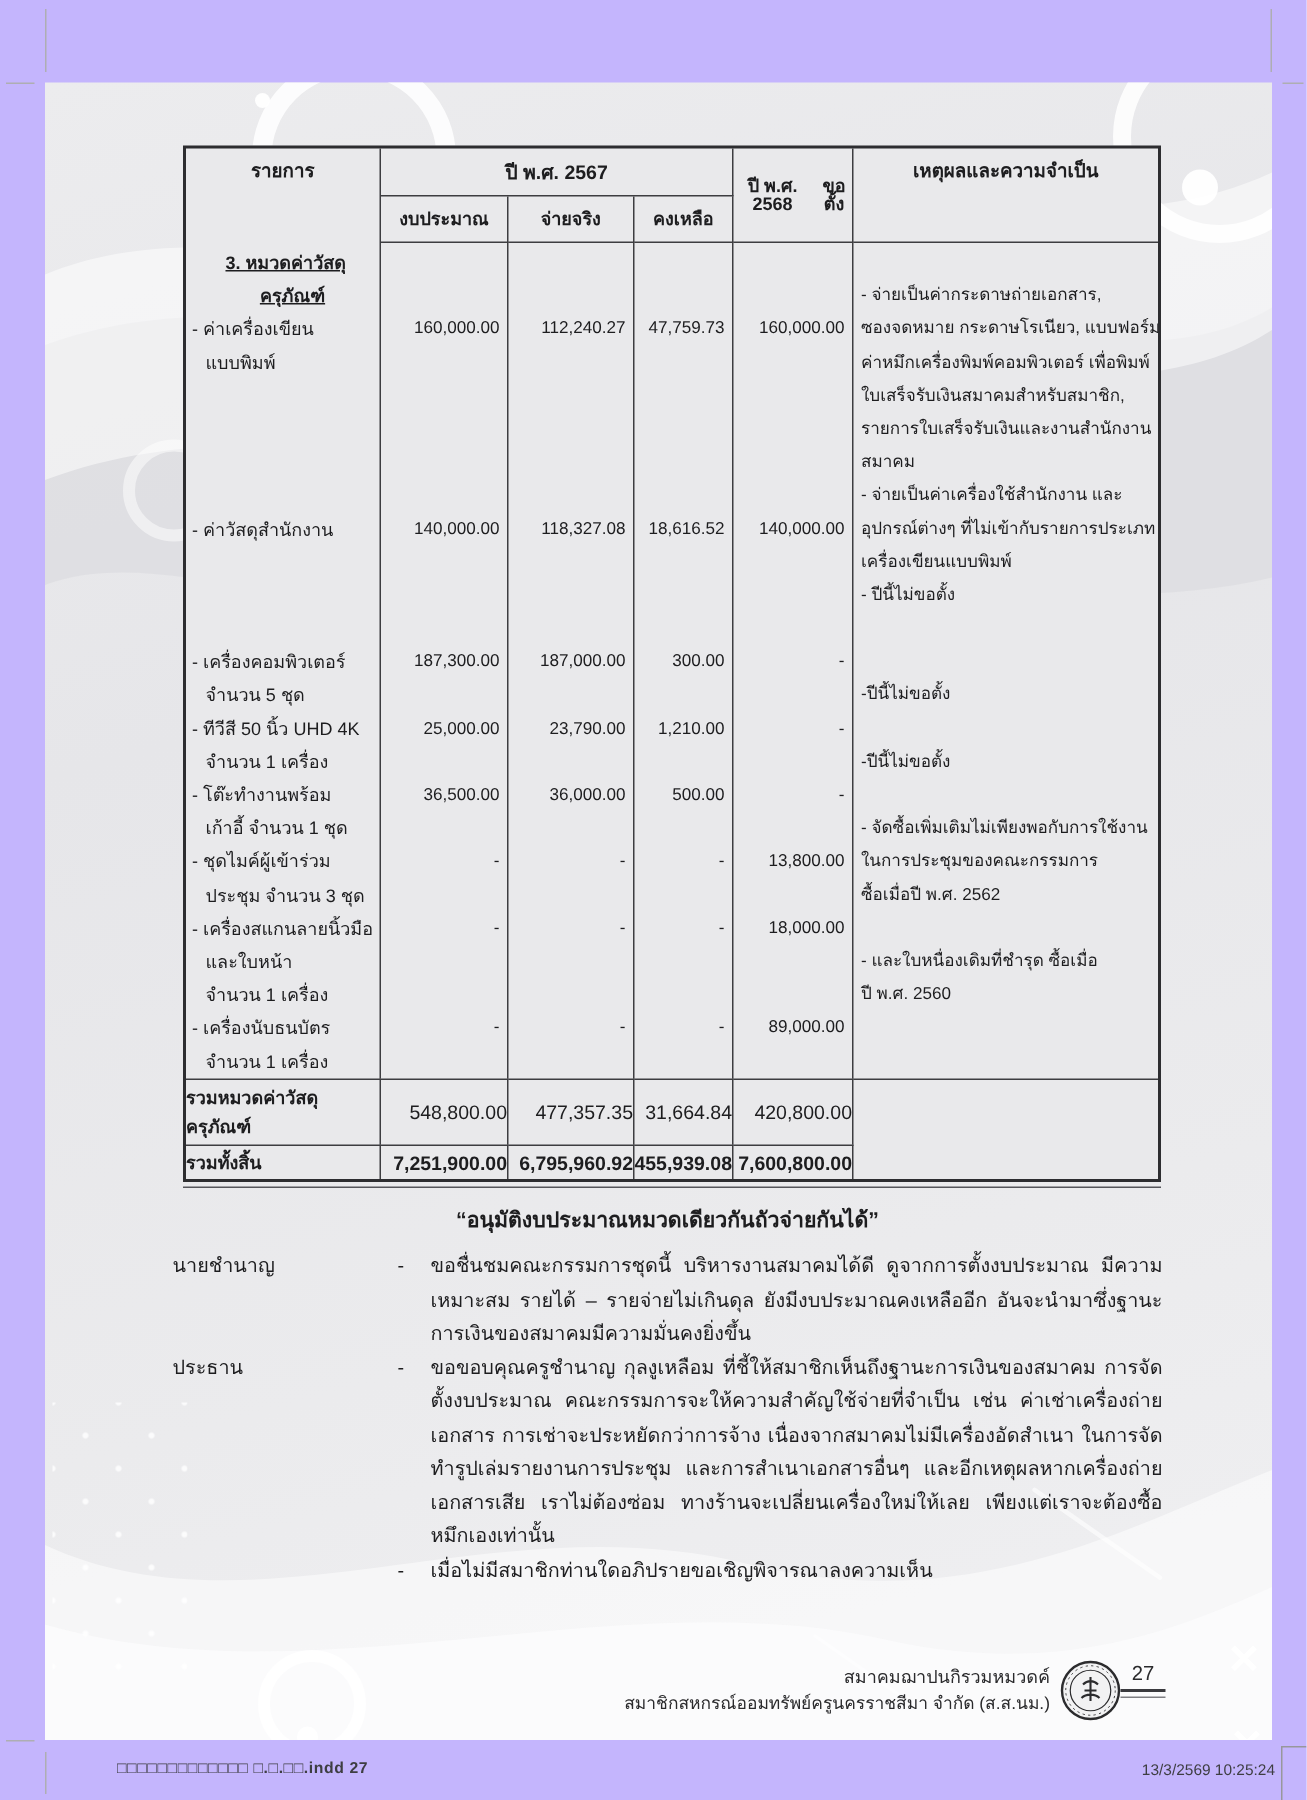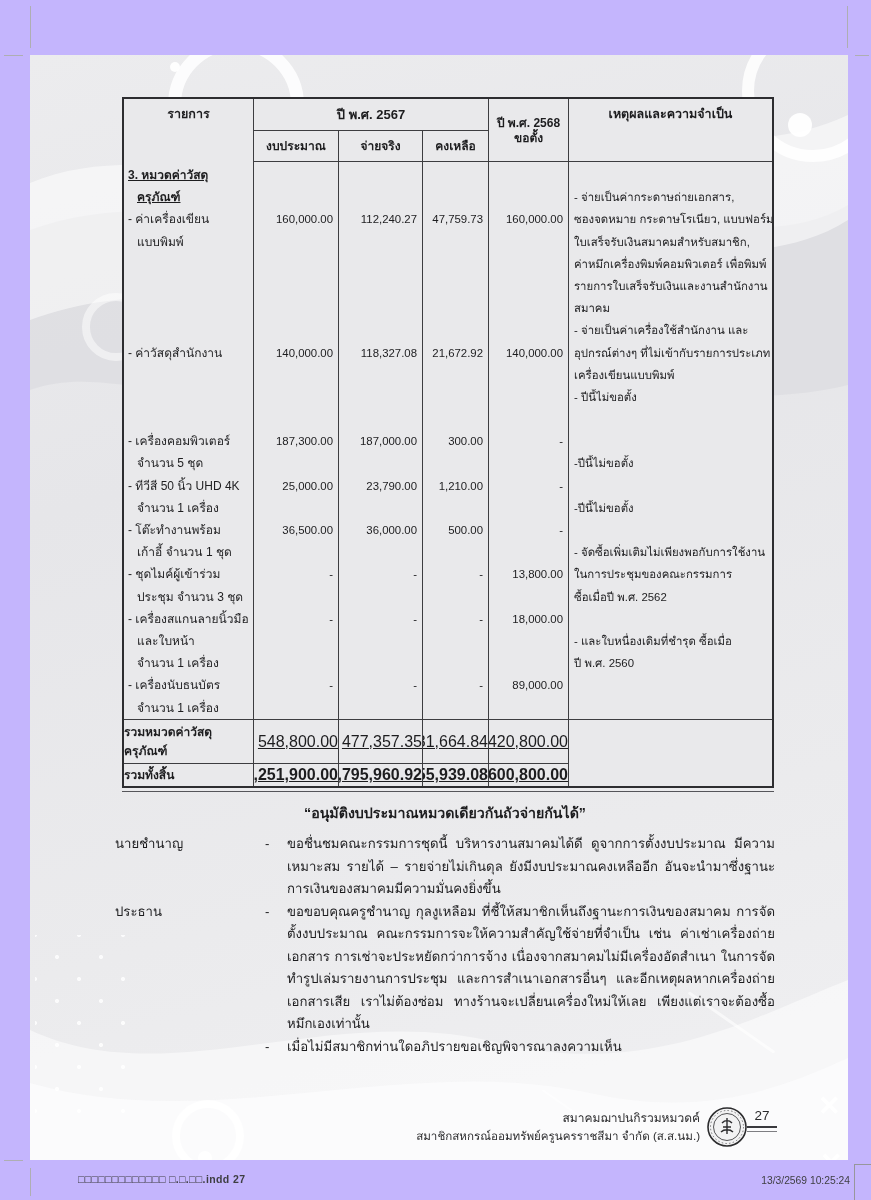--- a/index.html
+++ b/index.html
@@ -31,51 +31,51 @@
     grid-template-rows:32px 31px 557px 44px 23px;}
   .budget-table::after{content:"";position:absolute;left:-2px;right:-2px;bottom:-6px;height:1px;background:#55555a;}
   .cell{border-right:1px solid #3d3d40;overflow:hidden;}
   .last-col{border-right:none;}
   .hc{font-weight:bold;display:flex;align-items:center;justify-content:center;text-align:center;}
   .h-item{grid-area:1/1/3/2;align-items:flex-start;padding-top:9px;font-size:12.5px;}
   .h-y67{grid-area:1/2/2/5;border-bottom:1px solid #3d3d40;font-size:13px;}
   .h-budget{grid-area:2/2/3/3;border-bottom:1px solid #3d3d40;}
   .h-actual{grid-area:2/3/3/4;border-bottom:1px solid #3d3d40;}
   .h-remain{grid-area:2/4/3/5;border-bottom:1px solid #3d3d40;}
-  .h-y68{grid-area:1/5/3/6;border-bottom:1px solid #3d3d40;flex-direction:column;gap:3px;font-size:12px;}
+  .h-y68{grid-area:1/5/3/6;border-bottom:1px solid #3d3d40;gap:3px;font-size:12px;}
   .h-reason{grid-area:1/6/3/7;border-bottom:1px solid #3d3d40;align-items:flex-start;padding-top:9px;font-size:12.5px;}
 
   .bcell{padding-top:2px;}
   .b-item{grid-area:3/1/4/2;}
   .b-budget{grid-area:3/2/4/3;}
   .b-actual{grid-area:3/3/4/4;}
   .b-remain{grid-area:3/4/4/5;}
   .b-request{grid-area:3/5/4/6;}
   .b-reason{grid-area:3/6/4/7;font-size:11.4px;}
   .ln{height:22.2px;line-height:22.2px;white-space:nowrap;}
   .b-item .ln{padding-left:4px;font-size:12px;}
   .b-item .ln.in{padding-left:13px;}
-  .b-item .ln.hd{font-weight:bold;text-decoration:underline;}
+  .b-item .ln.hd{font-weight:bold;text-decoration:underline;text-align:center;}
   .num .ln{text-align:right;padding-right:5px;font-size:11.4px;}
   .b-reason .ln{padding-left:5px;}
 
   .tt{border-top:1px solid #3d3d40;}
   .t-label{display:flex;flex-direction:column;justify-content:center;align-items:flex-start;font-weight:bold;text-align:center;}
   .t-cat-label{grid-area:4/1/5/2;line-height:19px;}
   .t-cat-budget{grid-area:4/2/5/3;}
   .t-cat-actual{grid-area:4/3/5/4;}
   .t-cat-remain{grid-area:4/4/5/5;}
   .t-cat-request{grid-area:4/5/5/6;}
   .t-cat-reason{grid-area:4/6/6/7;}
   .t-grand-label{grid-area:5/1/6/2;}
   .t-grand-budget{grid-area:5/2/6/3;}
   .t-grand-actual{grid-area:5/3/6/4;}
   .t-grand-remain{grid-area:5/4/6/5;}
   .t-grand-request{grid-area:5/5/6/6;}
-  .tnum{display:flex;align-items:center;justify-content:flex-end;padding-right:0;font-size:16px;text-decoration:underline;}
+  .tnum{display:flex;align-items:center;justify-content:flex-end;padding-right:0;font-size:13px;}
   .grand{font-weight:bold;}
 
   
   .minutes{position:absolute;left:115px;top:802px;width:660px;z-index:5;}
   .m-title{text-align:center;font-weight:bold;font-size:14.2px;margin-bottom:9px;}
   .sp-row{display:flex;font-size:13.2px;line-height:22.5px;}
   .sp-name{width:150px;flex:none;}
   .sp-dash{width:22px;flex:none;}
   .sp-text{flex:1;text-align:justify;}
 
@@ -228,21 +228,21 @@
       </div>
     <div class="cell bcell b-remain num">
         <div class="ln">&nbsp;</div>
         <div class="ln">&nbsp;</div>
         <div class="ln">47,759.73</div>
         <div class="ln">&nbsp;</div>
         <div class="ln">&nbsp;</div>
         <div class="ln">&nbsp;</div>
         <div class="ln">&nbsp;</div>
         <div class="ln">&nbsp;</div>
-        <div class="ln">21,672.92</div>
+        <div class="ln">18,616.52</div>
         <div class="ln">&nbsp;</div>
         <div class="ln">&nbsp;</div>
         <div class="ln">&nbsp;</div>
         <div class="ln">300.00</div>
         <div class="ln">&nbsp;</div>
         <div class="ln">1,210.00</div>
         <div class="ln">&nbsp;</div>
         <div class="ln">500.00</div>
         <div class="ln">&nbsp;</div>
         <div class="ln">-</div>
@@ -277,22 +277,22 @@
         <div class="ln">18,000.00</div>
         <div class="ln">&nbsp;</div>
         <div class="ln">&nbsp;</div>
         <div class="ln">89,000.00</div>
         <div class="ln">&nbsp;</div>
       </div>
     <div class="cell bcell b-reason last-col">
         <div class="ln">&nbsp;</div>
         <div class="ln">- จ่ายเป็นค่ากระดาษถ่ายเอกสาร,</div>
         <div class="ln">ซองจดหมาย กระดาษโรเนียว, แบบฟอร์ม</div>
+        <div class="ln">ค่าหมึกเครื่องพิมพ์คอมพิวเตอร์ เพื่อพิมพ์</div>
         <div class="ln">ใบเสร็จรับเงินสมาคมสำหรับสมาชิก,</div>
-        <div class="ln">ค่าหมึกเครื่องพิมพ์คอมพิวเตอร์ เพื่อพิมพ์</div>
         <div class="ln">รายการใบเสร็จรับเงินและงานสำนักงาน</div>
         <div class="ln">สมาคม</div>
         <div class="ln">- จ่ายเป็นค่าเครื่องใช้สำนักงาน และ</div>
         <div class="ln">อุปกรณ์ต่างๆ ที่ไม่เข้ากับรายการประเภท</div>
         <div class="ln">เครื่องเขียนแบบพิมพ์</div>
         <div class="ln">- ปีนี้ไม่ขอตั้ง</div>
         <div class="ln">&nbsp;</div>
         <div class="ln">&nbsp;</div>
         <div class="ln">-ปีนี้ไม่ขอตั้ง</div>
         <div class="ln">&nbsp;</div>

